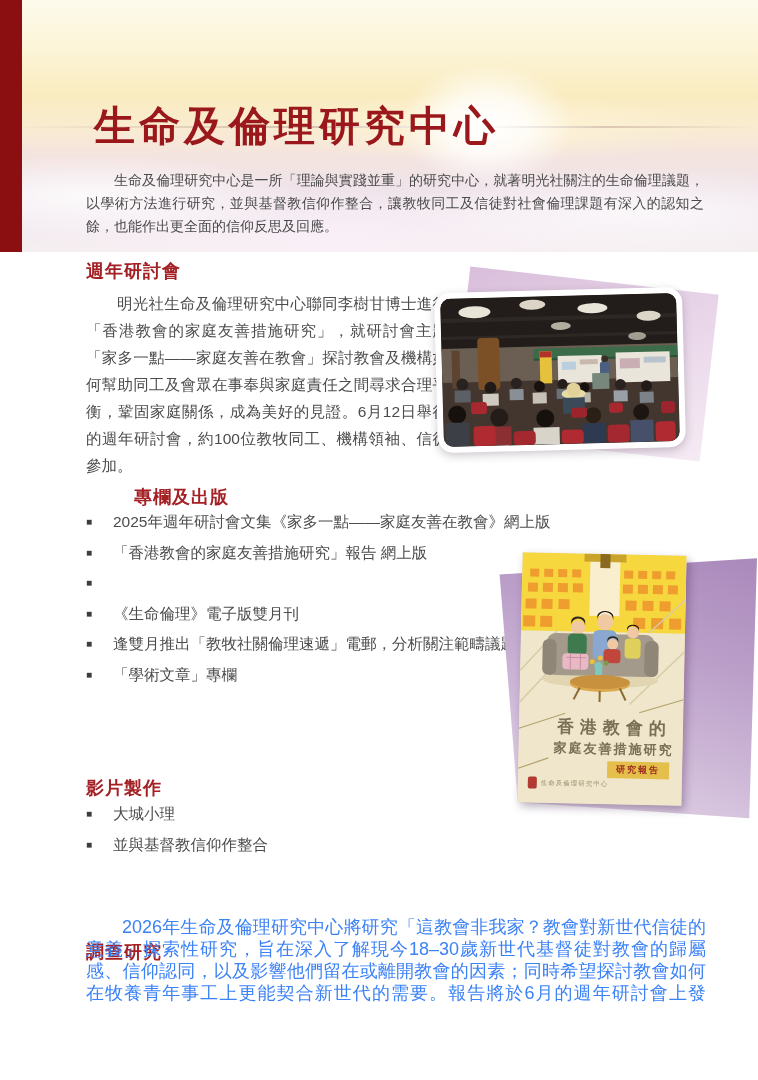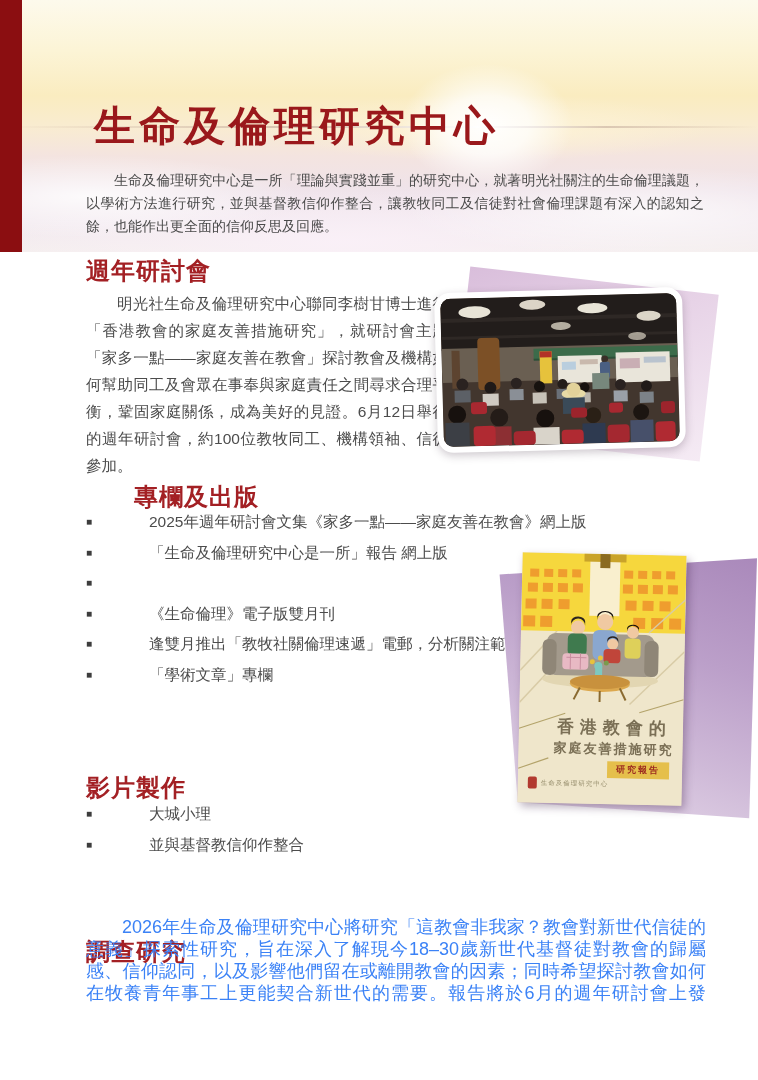--- a/index.html
+++ b/index.html
@@ -25,21 +25,21 @@
     font-family:"Liberation Serif","DejaVu Serif",serif; font-weight:bold;
     font-size:41px; line-height:46px; letter-spacing:4px; color:#9a181b; white-space:nowrap;
   }
   .header-intro {
     position:absolute; left:86px; top:169px; width:618px;
     font-size:14px; line-height:23px; color:#4a4a4a;
     text-align:justify; text-indent:2em; word-break:break-all; margin:0;
   }
 
   
-  .sec-h { position:absolute; left:86px; margin:0; font-size:24px; line-height:24px; font-weight:bold; color:#a32024; letter-spacing:1px; white-space:nowrap;text-align:right; }
+  .sec-h { position:absolute; left:86px; margin:0; font-size:18px; line-height:24px; font-weight:bold; color:#a32024; letter-spacing:1px; white-space:nowrap;text-align:right; }
   #h-seminar  { top:259px; }
   #h-pub      { top:485px;margin-left:48px; }
   #h-video    { top:776px; }
   #h-research { top:940px; }
 
   
   .seminar-body {
     position:absolute; left:86px; top:290px; width:362px; margin:0;
     font-size:15.5px; line-height:27px; text-align:justify; text-indent:2em;
     color:#4c4c4c; word-break:break-all;
@@ -57,21 +57,21 @@
     box-shadow:0 3px 8px rgba(60,40,60,.25);
   }
   .photo svg { display:block; }
 
   
   .blist { position:absolute; left:86px; margin:0; padding:0; list-style:none; width:560px; }
   #pub-list   { top:512px; }
   #video-list { top:804px; }
   .blist li { display:flex; align-items:flex-start; margin:0 0 10px 0; font-size:15.5px; line-height:20.5px; color:#4c4c4c; }
   .bullet { flex:none; width:27px; font-size:10px; line-height:20.5px; color:#3d3d3d; }
-  .li-text { text-align:justify; word-break:break-all;margin-left:36px; }
+  .li-text { text-align:justify; word-break:break-all; }
   li.narrow .li-text { width:372px; flex:none; }
   li.wide .li-text { width:528px; flex:none; }
 
   
   .book-block { position:absolute; left:495px; top:551px; width:264px; height:274px; }
   .book-purple {
     position:absolute; left:2px; top:2px; width:260px; height:268px;
     background:linear-gradient(200deg,#a988ba 0%, #bb9fc9 35%, #cfbad8 65%, #e9ddec 100%);
     clip-path:polygon(1% 8%, 100% 2%, 97% 99%, 8% 93%);
   }
@@ -199,21 +199,21 @@
   </div>
 
   <h2 class="sec-h" id="h-pub">專欄及出版</h2>
   <ul class="blist" id="pub-list">
     <li class="wide">
       <span class="bullet">■</span>
       <span class="li-text">2025年週年研討會文集《家多一點——家庭友善在教會》網上版</span>
     </li>
     <li class="wide">
       <span class="bullet">■</span>
-      <span class="li-text">「生命及倫理研究中心是一所」報告 網上版</span>
+      <span class="li-text">「香港教會的家庭友善措施研究」報告 網上版</span>
     </li>
     <li class="narrow">
       <span class="bullet">■</span>
     </li>
     <li class="wide">
       <span class="bullet">■</span>
       <span class="li-text">《生命倫理》電子版雙月刊</span>
     </li>
     <li class="wide">
       <span class="bullet">■</span>

